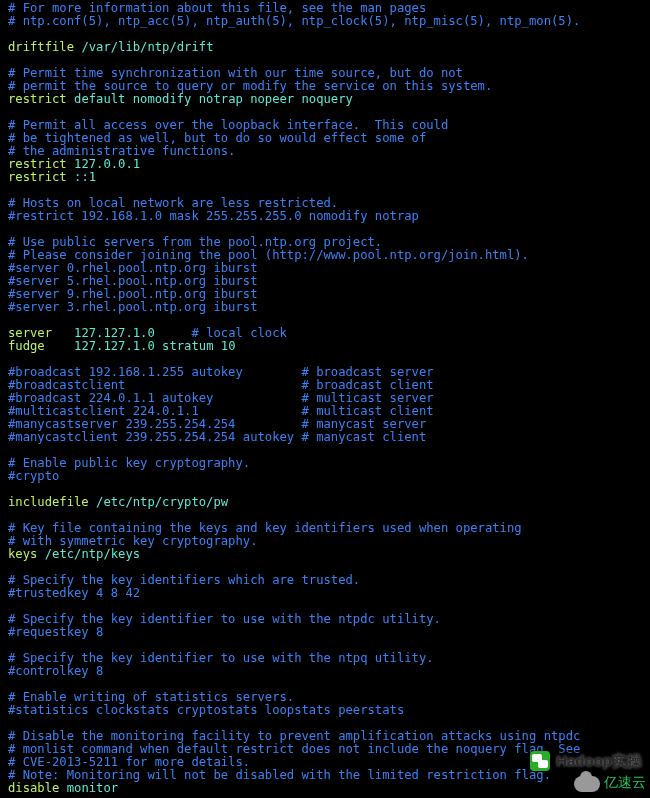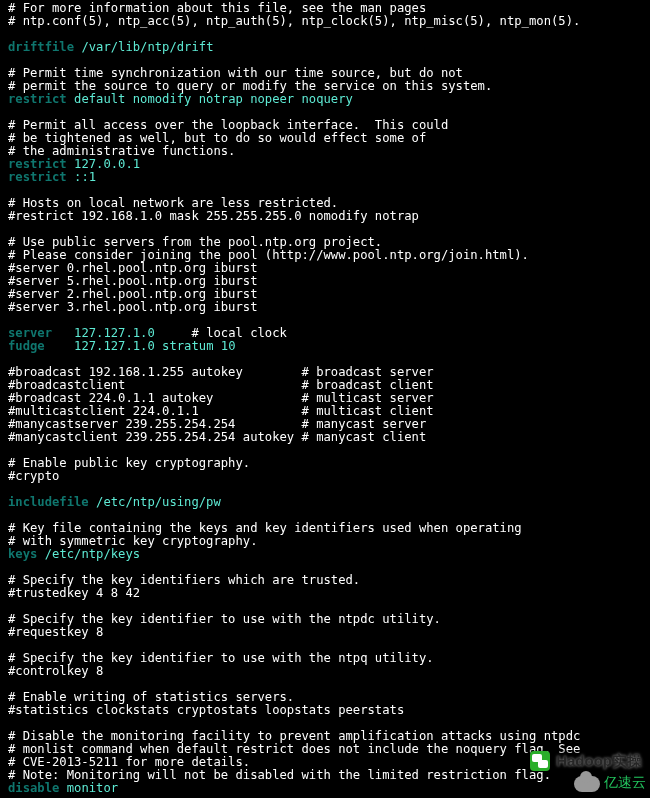--- a/index.html
+++ b/index.html
@@ -12,22 +12,22 @@
   }
   pre.code {
     margin: 0;
     padding: 2px 8px 8px 8px;
     font-family: "DejaVu Sans Mono", "Consolas", monospace;
     font-size: 12.2px;
     line-height: 13px;
     white-space: pre;
     color: #fff;
   }
-  .c { color: #ffffff; }   
-  .d { color: #0f766e; font-weight: bold; }      
+  .c { color: #3b82f6; }   
+  .d { color: #bef264; }      
   .v { color: #5eead4; }   
 
   .watermark {
     position: absolute;
     right: 4px;
     bottom: 6px;
     display: flex;
     flex-direction: column;
     align-items: flex-end;
     gap: 2px;
@@ -104,37 +104,37 @@
 </span><span><span class="d">restrict</span> <span class="v">127.0.0.1</span>
 </span><span><span class="d">restrict</span> <span class="v">::1</span>
 </span><span>
 </span><span><span class="c"># Hosts on local network are less restricted.</span>
 </span><span><span class="c">#restrict 192.168.1.0 mask 255.255.255.0 nomodify notrap</span>
 </span><span>
 </span><span><span class="c"># Use public servers from the pool.ntp.org project.</span>
 </span><span><span class="c"># Please consider joining the pool (http://www.pool.ntp.org/join.html).</span>
 </span><span><span class="c">#server 0.rhel.pool.ntp.org iburst</span>
 </span><span><span class="c">#server 5.rhel.pool.ntp.org iburst</span>
-</span><span><span class="c">#server 2.rhel.pool.ntp.org iburst</span>
+</span><span><span class="c">#server 9.rhel.pool.ntp.org iburst</span>
 </span><span><span class="c">#server 3.rhel.pool.ntp.org iburst</span>
 </span><span>
 </span><span><span class="d">server </span> <span class="v"> 127.127.1.0    </span><span class="c"> # local clock</span>
 </span><span><span class="d">fudge  </span> <span class="v"> 127.127.1.0 stratum 10</span>
 </span><span>
 </span><span><span class="c">#broadcast 192.168.1.255 autokey        # broadcast server</span>
 </span><span><span class="c">#broadcastclient                        # broadcast client</span>
 </span><span><span class="c">#broadcast 224.0.1.1 autokey            # multicast server</span>
 </span><span><span class="c">#multicastclient 224.0.1.1              # multicast client</span>
 </span><span><span class="c">#manycastserver 239.255.254.254         # manycast server</span>
 </span><span><span class="c">#manycastclient 239.255.254.254 autokey # manycast client</span>
 </span><span>
 </span><span><span class="c"># Enable public key cryptography.</span>
 </span><span><span class="c">#crypto</span>
 </span><span>
-</span><span><span class="d">includefile</span> <span class="v">/etc/ntp/using/pw</span>
+</span><span><span class="d">includefile</span> <span class="v">/etc/ntp/crypto/pw</span>
 </span><span>
 </span><span><span class="c"># Key file containing the keys and key identifiers used when operating</span>
 </span><span><span class="c"># with symmetric key cryptography.</span>
 </span><span><span class="d">keys</span> <span class="v">/etc/ntp/keys</span>
 </span><span>
 </span><span><span class="c"># Specify the key identifiers which are trusted.</span>
 </span><span><span class="c">#trustedkey 4 8 42</span>
 </span><span>
 </span><span><span class="c"># Specify the key identifier to use with the ntpdc utility.</span>
 </span><span><span class="c">#requestkey 8</span>

